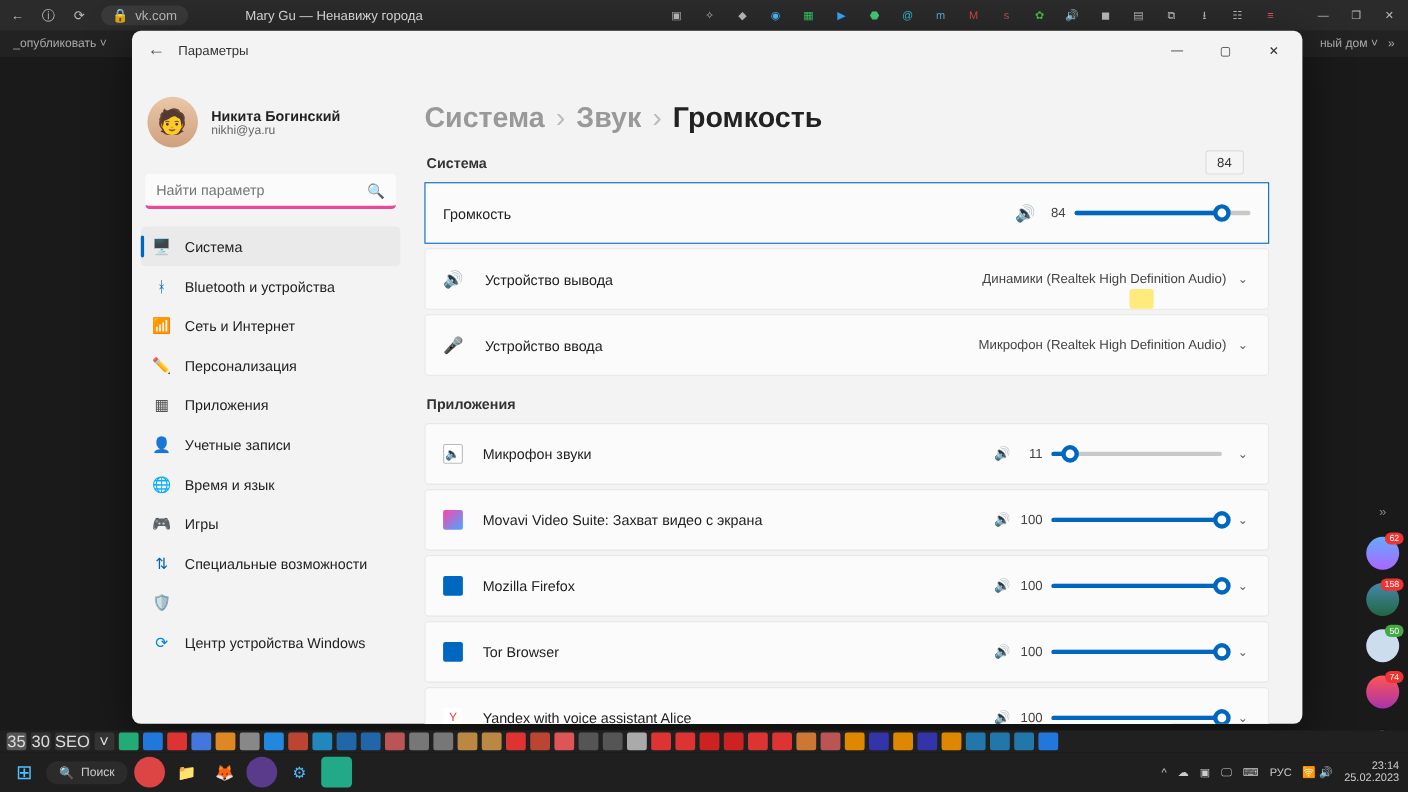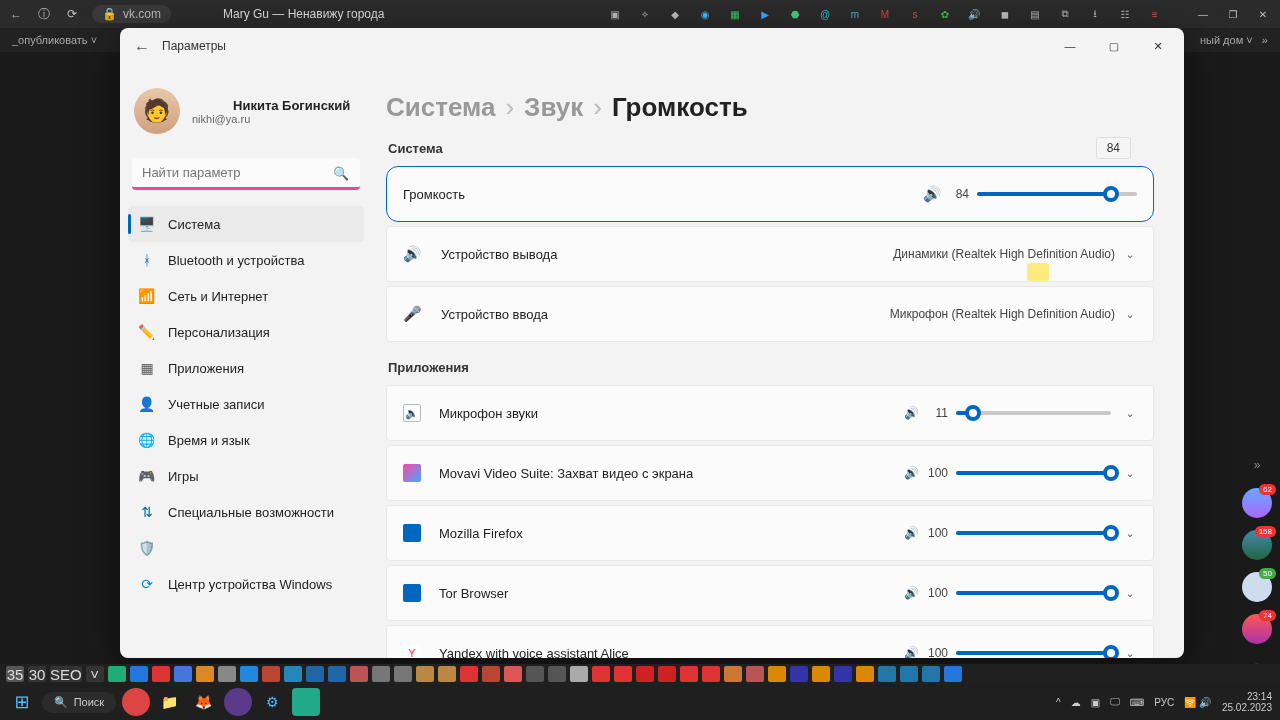--- a/index.html
+++ b/index.html
@@ -23,39 +23,39 @@
 .titlebar .ttl { font-size: 12px; color: #333; margin-left: 8px; }
 .titlebar .spacer { flex: 1; }
 .titlebar .winbtn { width: 44px; height: 30px; display: flex; align-items: center; justify-content: center; cursor: pointer; color: #333; font-size: 11px; }
 
 .settings-body { flex: 1; display: flex; overflow: hidden; }
 
 
 .sidebar { width: 252px; padding: 0 8px 8px 8px; display: flex; flex-direction: column; gap: 2px; }
 .profile { display: flex; align-items: center; gap: 12px; padding: 24px 6px 18px 6px; }
 .avatar { width: 46px; height: 46px; border-radius: 50%; background: linear-gradient(#e8c8a8, #d0a080); display: flex; align-items: center; justify-content: center; font-size: 22px; }
-.profile-name { font-size: 13px; font-weight: 600; color: #222; margin-left: 41px; }
+.profile-name { font-size: 13px; font-weight: 600; color: #222; }
 .profile-email { font-size: 11px; color: #666; }
 .search-wrap { position: relative; margin: 4px 4px 14px 4px; }
 .search-input { width: 100%; height: 32px; border: none; border-bottom: 3px solid #ec4899; background: #fbfbfb; border-radius: 4px; padding: 0 30px 0 10px; font-size: 13px; outline: none; }
 .search-ico { position: absolute; right: 10px; top: 8px; color: #666; font-size: 13px; }
 .nav-item { display: flex; align-items: center; gap: 12px; height: 36px; border-radius: 4px; padding: 0 10px; cursor: pointer; font-size: 13px; color: #222; }
 .nav-item.active { background: #eaeaea; position: relative; }
 .nav-item.active::before { content: ""; position: absolute; left: 0; top: 8px; bottom: 8px; width: 3px; background: #0067c0; border-radius: 2px; }
 .nav-ico2 { width: 18px; height: 18px; display: flex; align-items: center; justify-content: center; font-size: 14px; }
 
 
 .content { flex: 1; padding: 28px 30px 10px 14px; overflow-y: auto; }
 .breadcrumb { display: flex; align-items: center; gap: 10px; font-size: 26px; font-weight: 600; color: #999; margin-bottom: 18px; }
 .breadcrumb .sep { color: #bbb; font-weight: 400; }
 .breadcrumb .current { color: #222; }
 .section-title { font-size: 13px; font-weight: 600; color: #333; margin: 6px 0 10px 2px; }
 
 .card { background: #fbfbfb; border: 1px solid #e8e8e8; border-radius: 4px; display: flex; align-items: center; height: 56px; padding: 0 16px; margin-bottom: 4px; position: relative; }
-.card.highlight { border: 1px solid #0067c0; border-radius: 12px; }
+.card.highlight { border: 1px solid #0067c0; border-radius: 0; }
 .card .lead-ico { width: 20px; color: #444; margin-right: 18px; font-size: 15px; text-align: center; }
 .card .label { font-size: 13px; color: #222; }
 .card .spacer { flex: 1; }
 .card .value-txt { font-size: 12px; color: #444; margin-right: 8px; }
 .card .chev { color: #666; font-size: 11px; width: 14px; text-align: center; }
 
 .vol-num { font-size: 12px; color: #444; margin: 0 8px 0 4px; min-width: 22px; text-align: right; }
 .slider { position: relative; width: 155px; height: 4px; background: #c8c8c8; border-radius: 2px; }
 .slider.master { width: 160px; }
 .slider .fill { position: absolute; left: 0; top: 0; bottom: 0; background: #0067c0; border-radius: 2px; }

